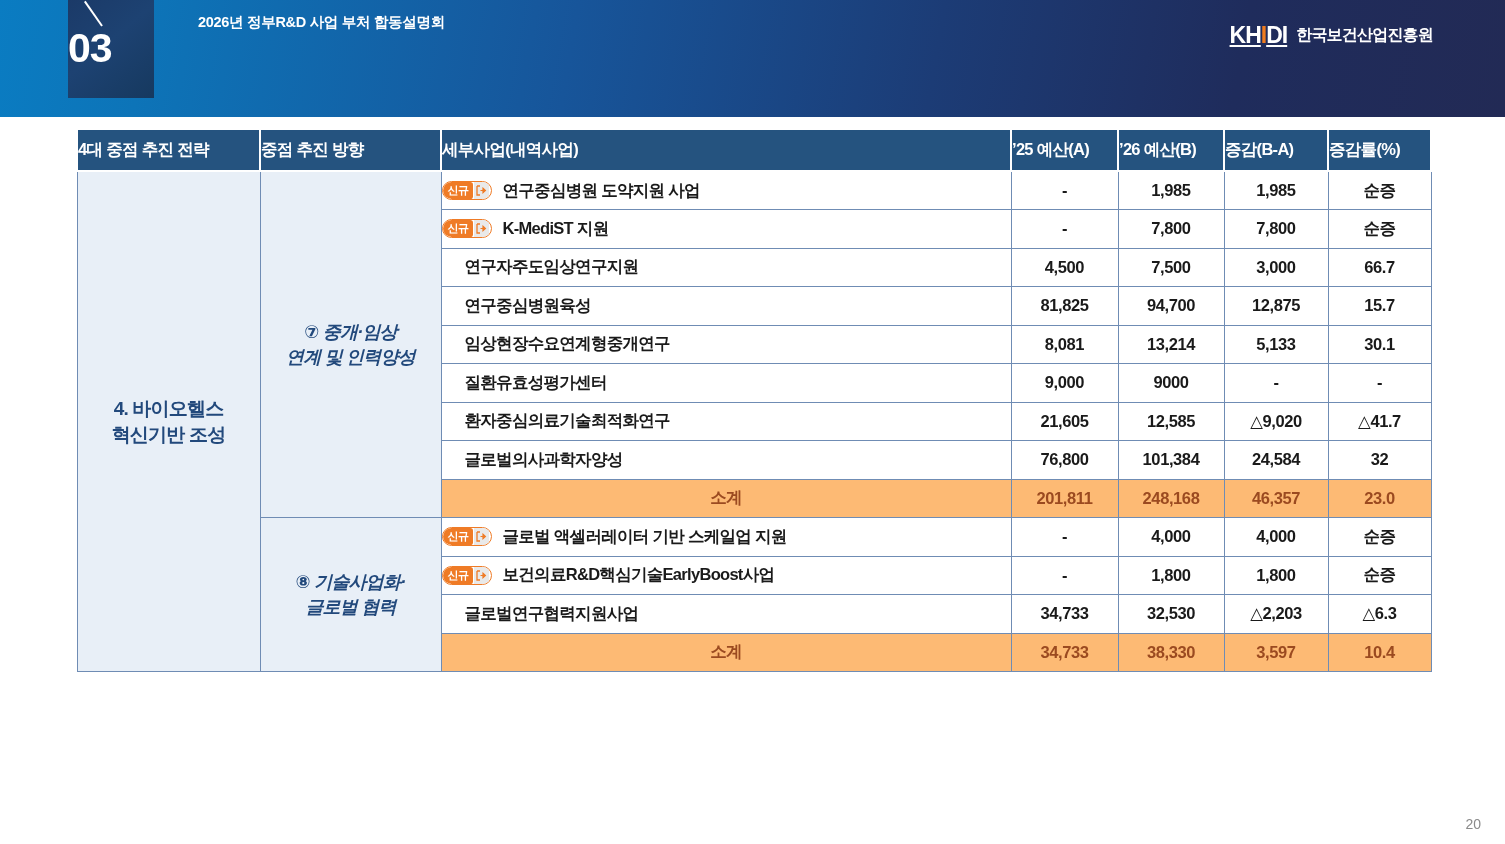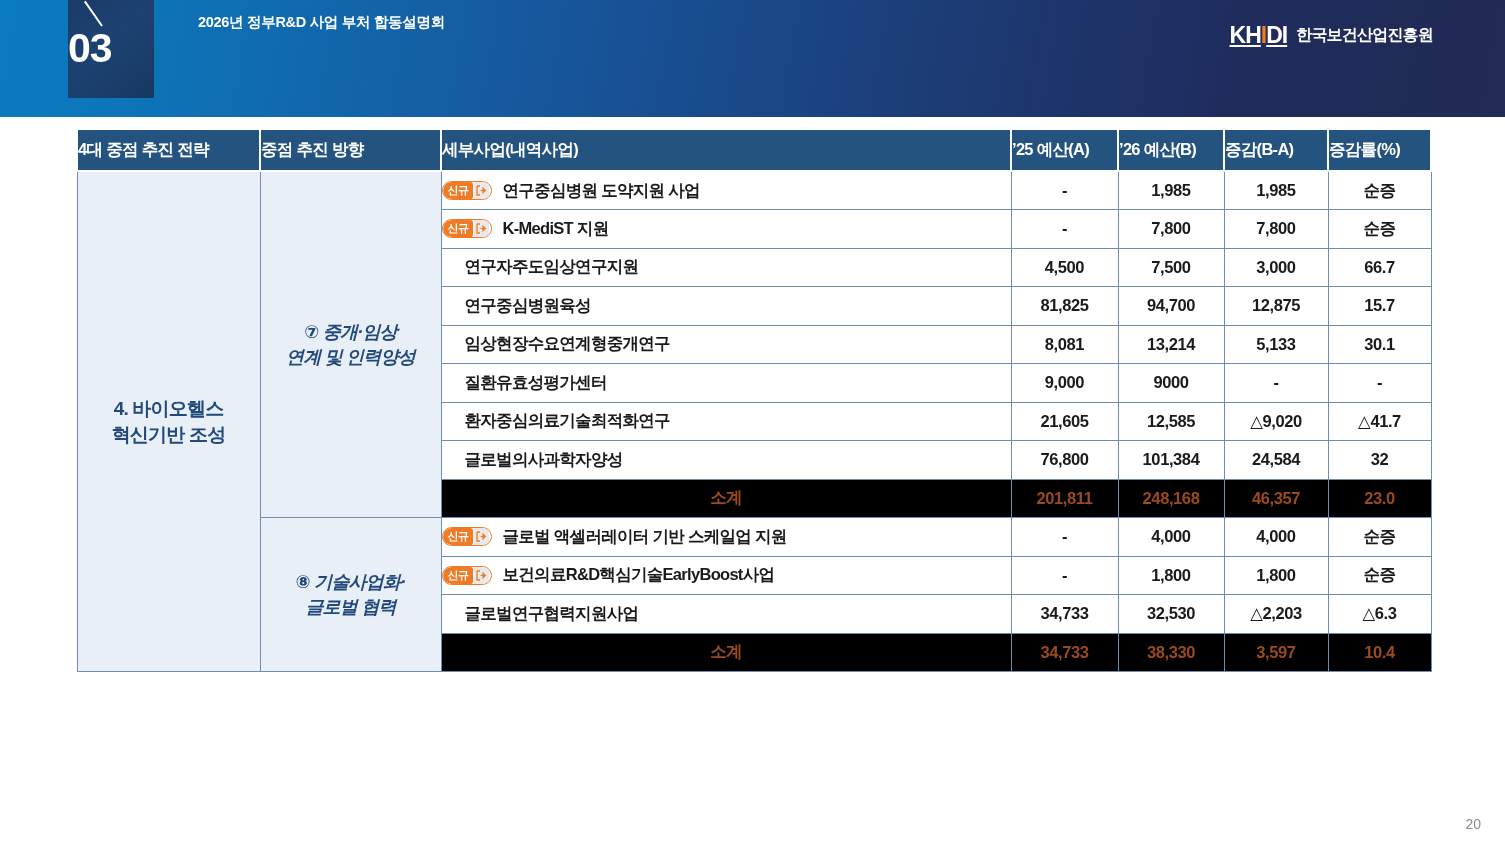--- a/index.html
+++ b/index.html
@@ -147,21 +147,21 @@
   }
   td.num {
     background: #ffffff;
     color: #1a1a1a;
     font-weight: 700;
     text-align: center;
     letter-spacing: -0.4px;
   }
   tr.subtotal td.prog,
   tr.subtotal td.num {
-    background: #000000;
+    background: #fdba74;
     color: #9b4a20;
     text-align: center;
     padding-left: 0;
   }
 
   .prog-inner { display: flex; align-items: center; gap: 8px; }
   .prog-indent { padding-left: 23px; }
 
   
   .badge-new {

